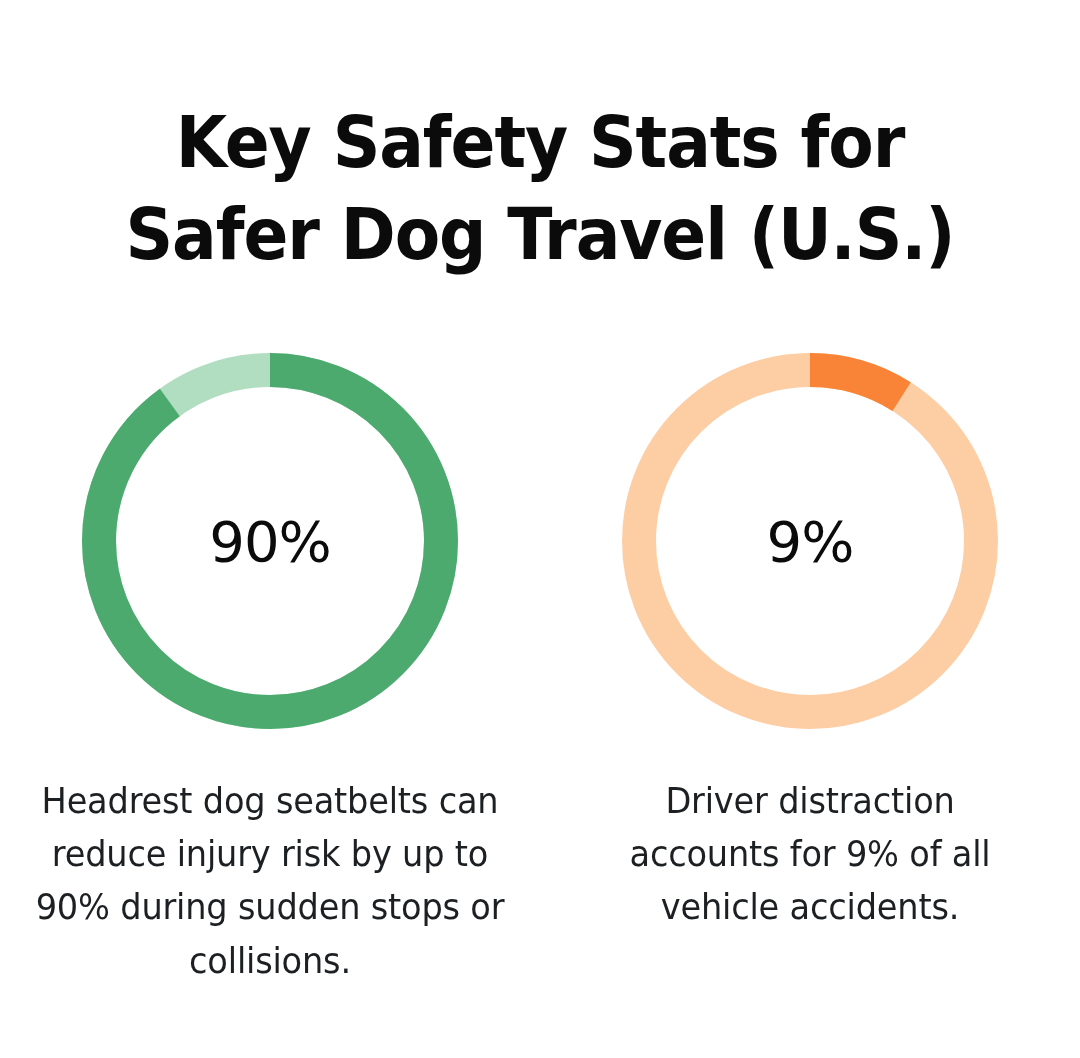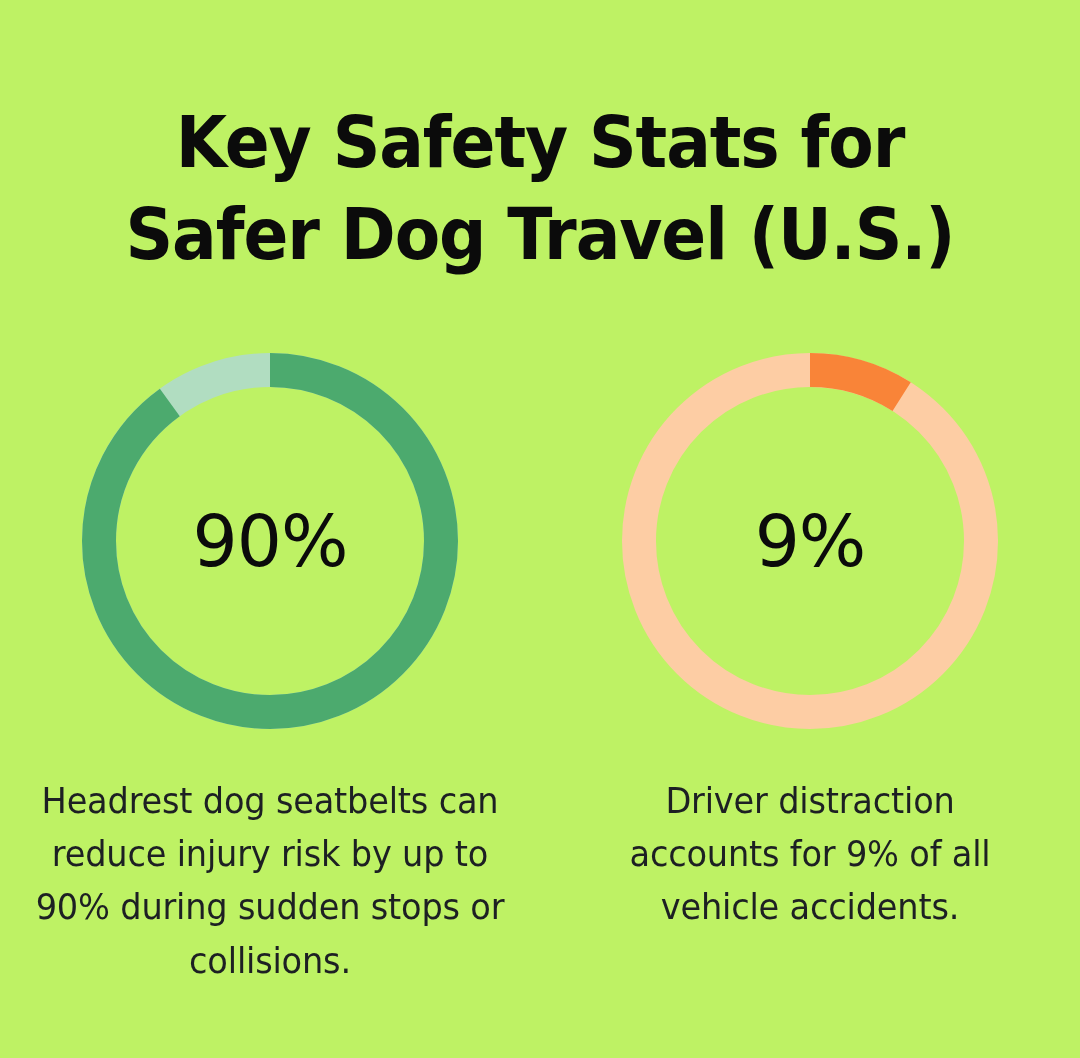--- a/index.html
+++ b/index.html
@@ -10,21 +10,21 @@
     width: 1080px;
     height: 1058px;
     background: #e0e1e1;
     font-family: "Liberation Sans", sans-serif;
     overflow: hidden;
   }
   .infographic {
     position: relative;
     width: 1080px;
     height: 1058px;
-    background: #bef264;
+    background: #ffffff;
     box-sizing: border-box;
   }
 
   
   .title-block {
     position: absolute;
     left: 0;
     top: 96px;
     width: 1080px;
     text-align: center;
@@ -75,21 +75,21 @@
   .donut-value {
     position: absolute;
     left: 0;
     top: 0;
     width: 376px;
     height: 380px;
     display: flex;
     align-items: center;
     justify-content: center;
     font-family: "DejaVu Sans", "Liberation Sans", sans-serif;
-    font-size: 71px;
+    font-size: 56px;
     font-weight: 400;
     color: #0b0b0b;
     letter-spacing: -1px;
     pointer-events: none;
   }
 
   
   .caption {
     margin-top: 44px;
     width: 500px;

